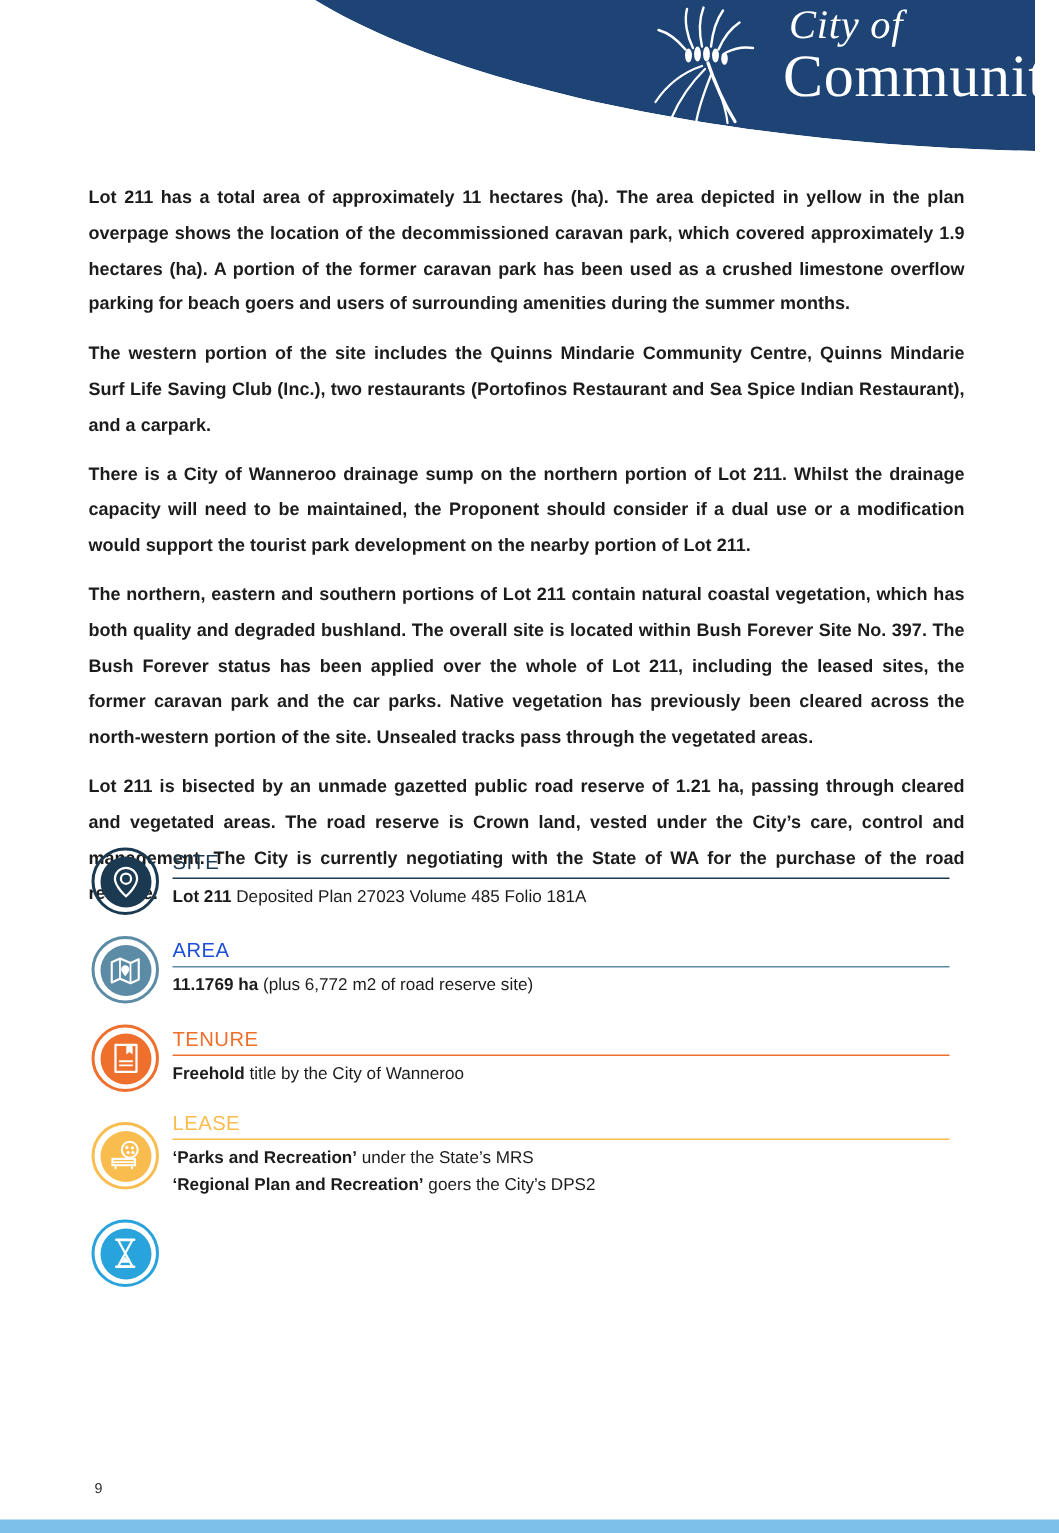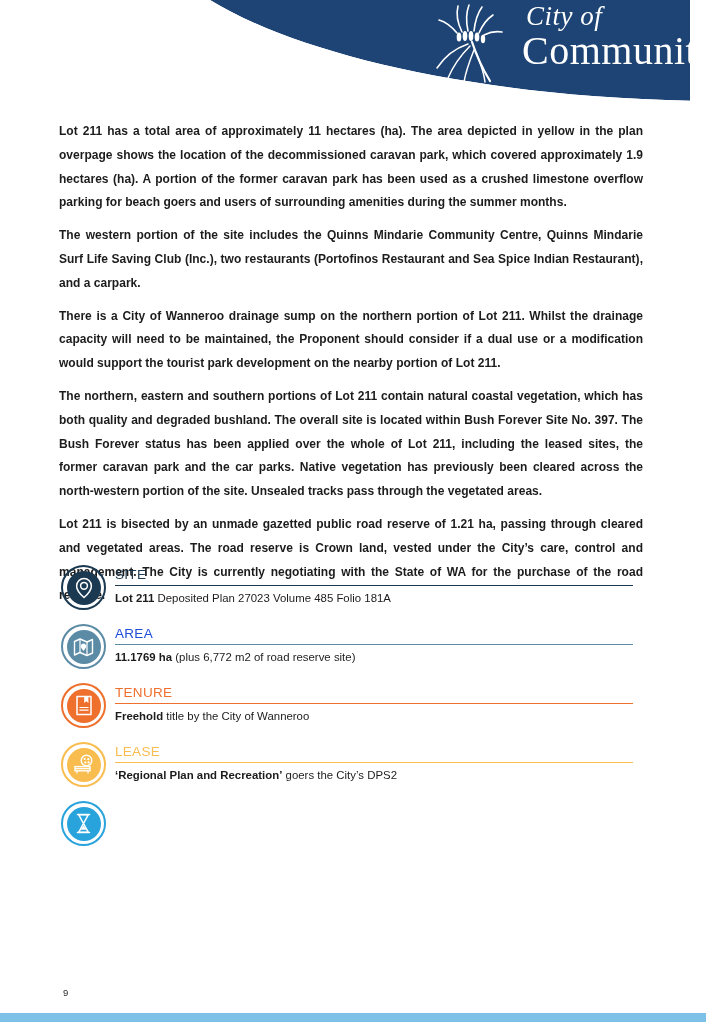--- a/index.html
+++ b/index.html
@@ -280,20 +280,21 @@
         <circle cx="15.3" cy="5.2" r="1.1" fill="#ffffff"></circle>
         <circle cx="12.4" cy="8.4" r="1.1" fill="#ffffff"></circle>
         <circle cx="15.6" cy="8.4" r="1.1" fill="#ffffff"></circle>
         <rect x="2" y="12.6" width="15" height="4.2" fill="none" stroke="#ffffff" stroke-width="1.4"></rect>
         <path d="M4 16.8 L4 19.5 M15 16.8 L15 19.5 M2 14.7 L17 14.7" stroke="#ffffff" stroke-width="1.2"></path>
       </svg>
     </div>
     <div class="info-body">
       <div class="info-label" style="color: rgb(249, 189, 79);">LEASE</div>
       <div class="info-rule" style="color: rgb(249, 189, 79);"></div>
+      <div class="info-value"><b>‘Parks and Recreation’</b><span>  under the State’s MRS</span></div>
       <div class="info-value"><b>‘Regional Plan and Recreation’</b><span> goers the City’s DPS2</span></div>
     </div>
   </div>
 
   <div class="info-row">
     <div class="icon-badge" style="color: rgb(41, 163, 220);">
       <div class="ring-outer"></div>
       <div class="disc"></div>
       <svg width="17" height="21" viewBox="0 0 17 21">
         <path d="M2.5 1.5 L14.5 1.5 M2.5 19.5 L14.5 19.5" stroke="#ffffff" stroke-width="1.6" stroke-linecap="round"></path>

